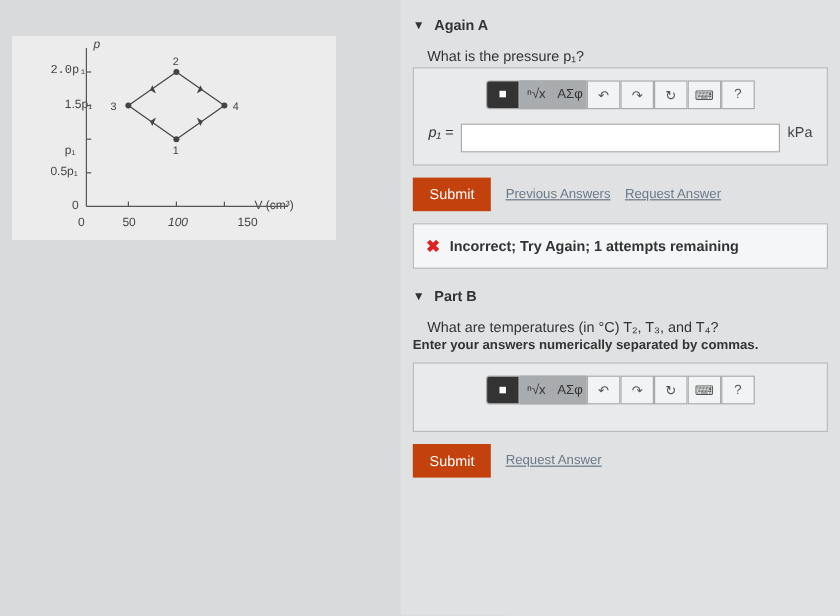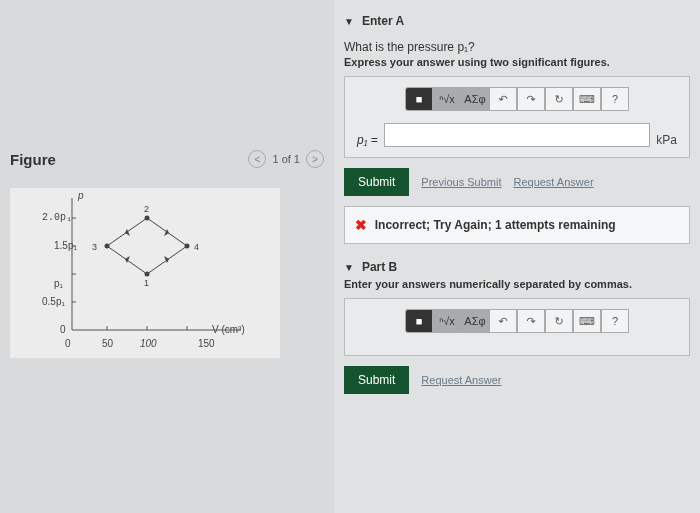--- a/index.html
+++ b/index.html
@@ -13,51 +13,43 @@
 .figure-nav { float: right; font-size: 11px; color: #555; display: flex; align-items: center; gap: 6px; }
 .figure-nav .navbtn { width: 18px; height: 18px; border-radius: 50%; border: 1px solid #aaa; display: inline-flex; align-items: center; justify-content: center; font-size: 10px; color: #888; }
 .figure-row { display: flex; align-items: center; }
 .chart { background: #ececed; width: 270px; height: 170px; margin-top: 20px; position: relative; }
 .chart .ylabel { position: absolute; font-size: 10px; color: #444; font-style: italic; }
 .chart .xlabel { position: absolute; font-size: 10px; color: #444; }
 .chart .tick { position: absolute; font-size: 10px; color: #444; }
 .part { margin-bottom: 12px; }
 .part-header { display: flex; align-items: center; gap: 8px; font-weight: bold; font-size: 12px; padding: 4px 0; }
 .part-header .arrow { font-size: 10px; }
-.question { font-size: 12px; margin: 8px 0 2px; }
+.question { font-size: 12px; margin: 8px 12px 2px; }
 .instruction { font-size: 11px; font-weight: bold; margin-bottom: 8px; }
 .answer-box { border: 1px solid #bbb; background: #e8eaeb; padding: 10px 12px; }
 .toolbar { display: flex; gap: 0; margin-bottom: 12px; justify-content: center; }
 .toolbar .tb { width: 28px; height: 24px; border: 1px solid #aaa; background: #f2f3f4; display: inline-flex; align-items: center; justify-content: center; font-size: 11px; color: #555; }
 .toolbar .tb.first { border-top-left-radius: 3px; border-bottom-left-radius: 3px; background: #333; color:#fff;}
 .toolbar .tb.dark { background: #a9acaf; color:#333;}
-.input-row { display: flex; align-items: flex-end; gap: 6px; }
+.input-row { display: flex; align-items: flex-start; gap: 6px; }
 .input-row .varlabel { font-style: italic; font-size: 12px; }
 .input-row input { flex: 1; height: 24px; border: 1px solid #aaa; background: #fff; padding: 0 4px; }
 .input-row .unit { font-size: 12px; color: #444; }
 .submit-row { margin-top: 10px; display: flex; align-items: center; gap: 12px; }
-.submit-btn { background: #14532d; color: #fff; border: none; padding: 7px 14px; font-size: 12px; cursor: pointer; }
+.submit-btn { background: #c2410c; color: #fff; border: none; padding: 7px 14px; font-size: 12px; cursor: pointer; }
 .link { color: #6a7a88; font-size: 11px; text-decoration: underline; cursor: pointer; }
 .feedback { border: 1px solid #bbb; background: #f5f6f7; padding: 10px; margin-top: 10px; display: flex; align-items: center; gap: 8px; font-size: 12px; font-weight: bold; }
 .feedback .x { color: #d22; font-size: 14px; }
 </style>
 </head>
 <body>
 
 <div class="container">
   <div class="left">
 
-    <div class="figure-row">
-      <div class="figure-heading">Figure</div>
-      <div class="figure-nav" style="margin-left:auto; margin-top:140px;">
-        <span class="navbtn">&lt;</span>
-        <span>1 of 1</span>
-        <span class="navbtn">&gt;</span>
-      </div>
-    </div>
 
     <div class="chart">
       <span class="ylabel" style="left:68px; top:2px;">p</span>
       <span class="tick" style="left:32px; top:24px;font-family:Liberation Mono, monospace;">2.0p₁</span>
       <span class="tick" style="left:44px; top:52px;">1.5p₁</span>
       <span class="tick" style="left:44px; top:90px;text-align:right;">p₁</span>
       <span class="tick" style="left:32px; top:108px;">0.5p₁</span>
       <span class="tick" style="left:50px; top:136px;">0</span>
       <span class="tick" style="left:55px; top:150px;">0</span>
       <span class="tick" style="left:92px; top:150px;">50</span>
@@ -91,57 +83,57 @@
       <span class="tick" style="left:134px; top:16px; font-size:9px;">2</span>
       <span class="tick" style="left:82px; top:54px; font-size:9px;">3</span>
       <span class="tick" style="left:184px; top:54px; font-size:9px;">4</span>
     </div>
   </div>
 
   <div class="right">
     <div class="part">
       <div class="part-header">
         <span class="arrow">▼</span>
-        <span>Enter A</span>
+        <span>Again A</span>
       </div>
       <div class="question">What is the pressure p₁?</div>
-      <div class="instruction">Express your answer using two significant figures.</div>
       <div class="answer-box">
         <div class="toolbar">
           <span class="tb first">■</span>
           <span class="tb dark">ⁿ√x</span>
           <span class="tb dark">ΑΣφ</span>
           <span class="tb">↶</span>
           <span class="tb">↷</span>
           <span class="tb">↻</span>
           <span class="tb">⌨</span>
           <span class="tb">?</span>
         </div>
         <div class="input-row">
           <span class="varlabel">p₁ =</span>
           <input type="text" style="">
           <span class="unit">kPa</span>
         </div>
       </div>
       <div class="submit-row">
         <button class="submit-btn">Submit</button>
-        <span class="link">Previous Submit</span>
+        <span class="link">Previous Answers</span>
         <span class="link">Request Answer</span>
       </div>
       <div class="feedback">
         <span class="x">✖</span>
         <span>Incorrect; Try Again; 1 attempts remaining</span>
       </div>
     </div>
 
     <div class="part">
       <div class="part-header">
         <span class="arrow">▼</span>
         <span>Part B</span>
       </div>
+      <div class="question">What are temperatures (in °C) T₂, T₃, and T₄?</div>
       <div class="instruction">Enter your answers numerically separated by commas.</div>
       <div class="answer-box">
         <div class="toolbar">
           <span class="tb first">■</span>
           <span class="tb dark">ⁿ√x</span>
           <span class="tb dark">ΑΣφ</span>
           <span class="tb">↶</span>
           <span class="tb">↷</span>
           <span class="tb">↻</span>
           <span class="tb">⌨</span>

